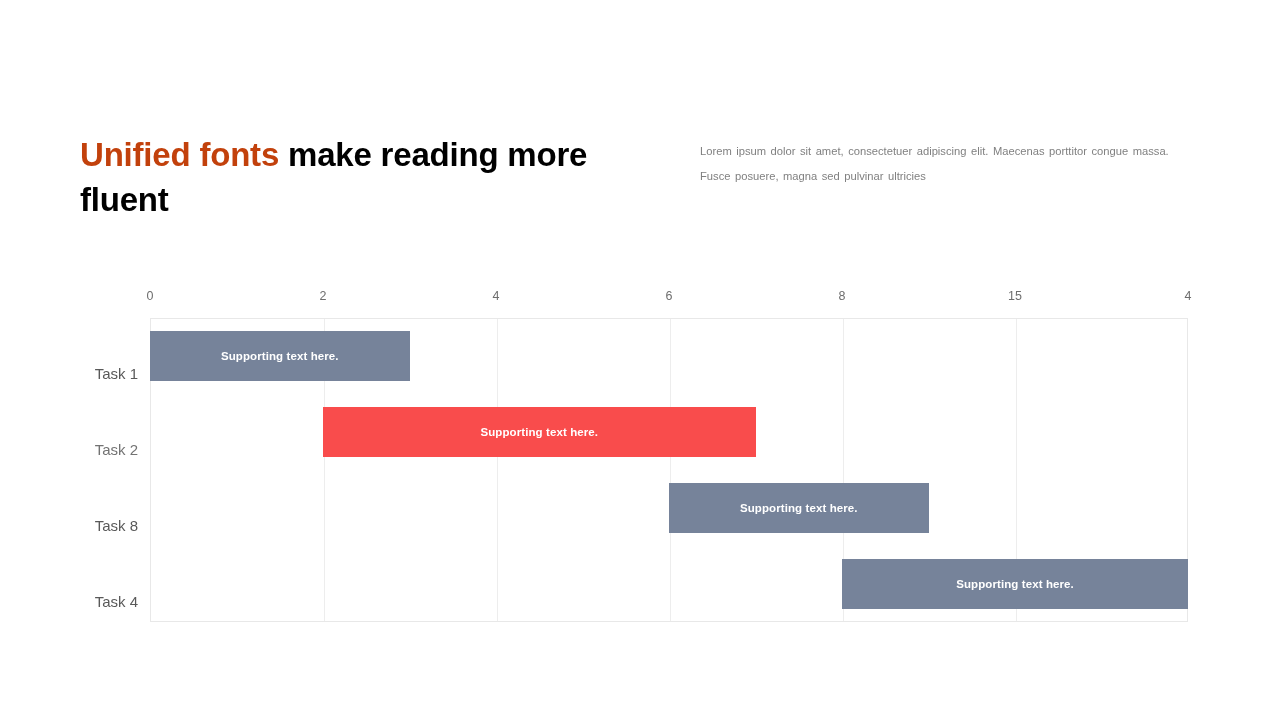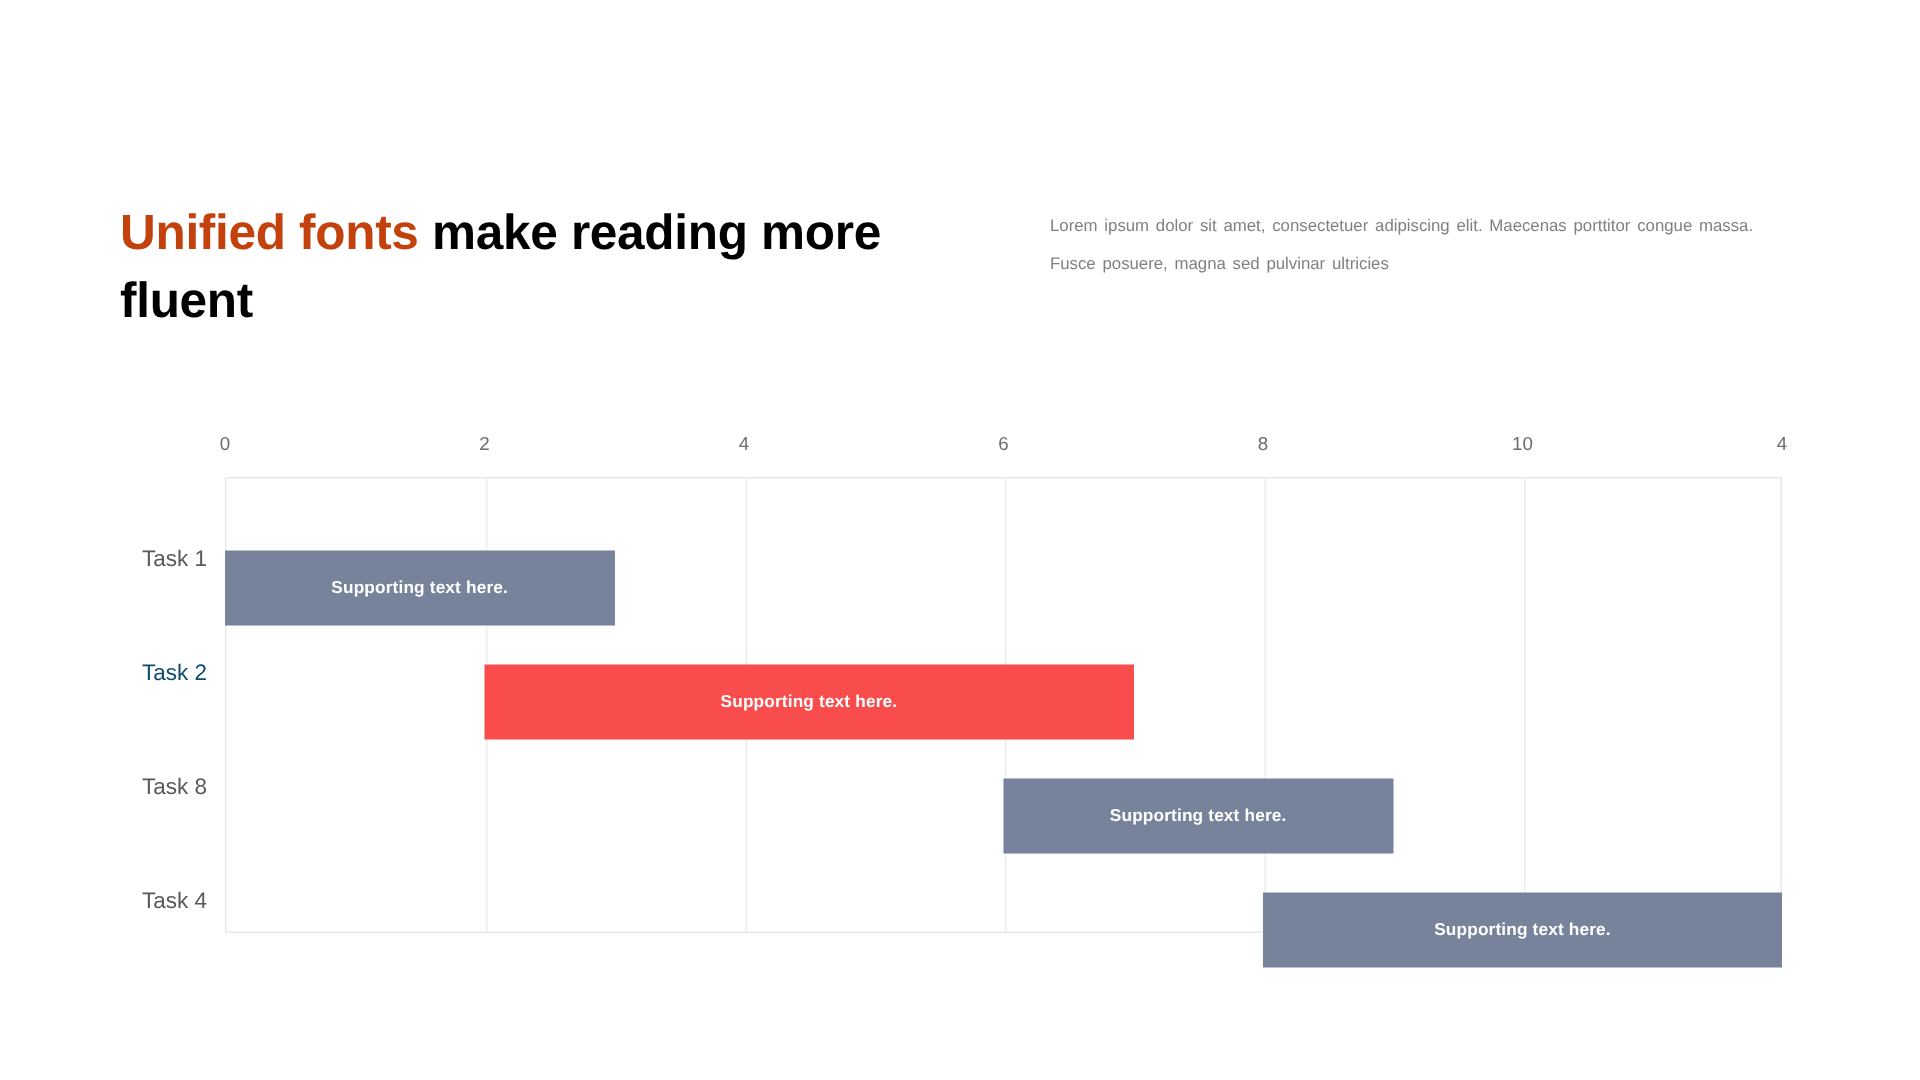--- a/index.html
+++ b/index.html
@@ -113,21 +113,20 @@
     width: 1038px;
     height: 304px;
   }
   .gantt-bar {
     position: absolute;
     height: 50px;
     display: flex;
     align-items: center;
     justify-content: center;
     overflow: hidden;
-    margin-top: 36px;
   }
   .gantt-bar .bar-label {
     font-size: 11.5px;
     font-weight: bold;
     color: #ffffff;
     white-space: nowrap;
     letter-spacing: 0.1px;
   }
 </style>
 </head>
@@ -138,26 +137,26 @@
   <div id="intro-paragraph">Lorem ipsum dolor sit amet, consectetuer adipiscing elit. Maecenas porttitor congue massa. Fusce posuere, magna sed pulvinar ultricies</div>
 </div>
 
 <div id="gantt-chart">
   <div id="x-axis">
       <span class="tick-label" style="left: 0px;">0</span>
       <span class="tick-label" style="left: 173px;">2</span>
       <span class="tick-label" style="left: 346px;">4</span>
       <span class="tick-label" style="left: 519px;">6</span>
       <span class="tick-label" style="left: 692px;">8</span>
-      <span class="tick-label" style="left: 865px;">10</span>
+      <span class="tick-label" style="left: 865px;">15</span>
       <span class="tick-label" style="left: 1038px;">4</span>
     </div>
   <div id="y-axis">
       <div class="task-label" style="top: 38px; color: rgb(89, 89, 89);">Task 1</div>
-      <div class="task-label" style="top: 114px; color: #0c4a6e;">Task 2</div>
+      <div class="task-label" style="top: 114px; color: #737373;">Task 2</div>
       <div class="task-label" style="top: 190px; color: rgb(89, 89, 89);">Task 8</div>
       <div class="task-label" style="top: 266px; color: rgb(89, 89, 89);">Task 4</div>
     </div>
   <div id="plot-area">
       <div class="gridline" style="left: 173px; background: rgb(237, 237, 237);"></div>
       <div class="gridline" style="left: 346px; background: rgb(237, 237, 237);"></div>
       <div class="gridline" style="left: 519px; background: rgb(237, 237, 237);"></div>
       <div class="gridline" style="left: 692px; background: rgb(237, 237, 237);"></div>
       <div class="gridline" style="left: 865px; background: rgb(237, 237, 237);"></div>
     </div>

